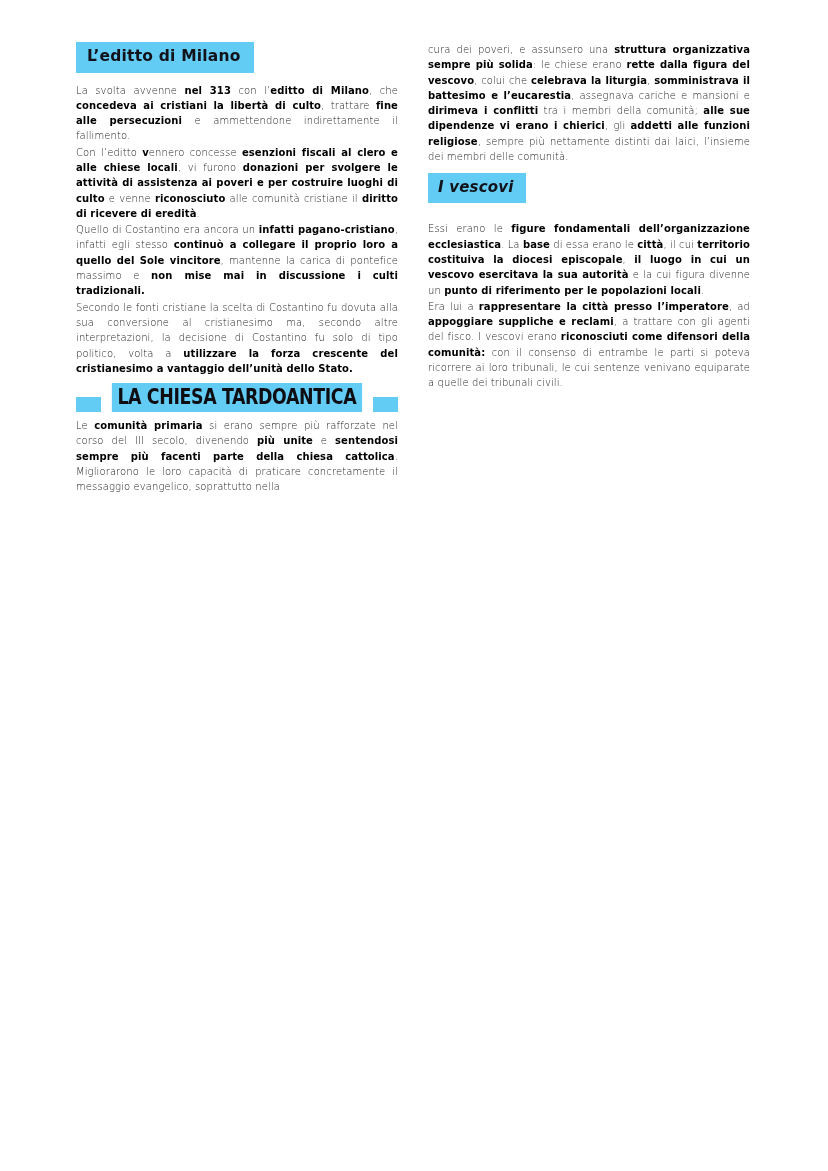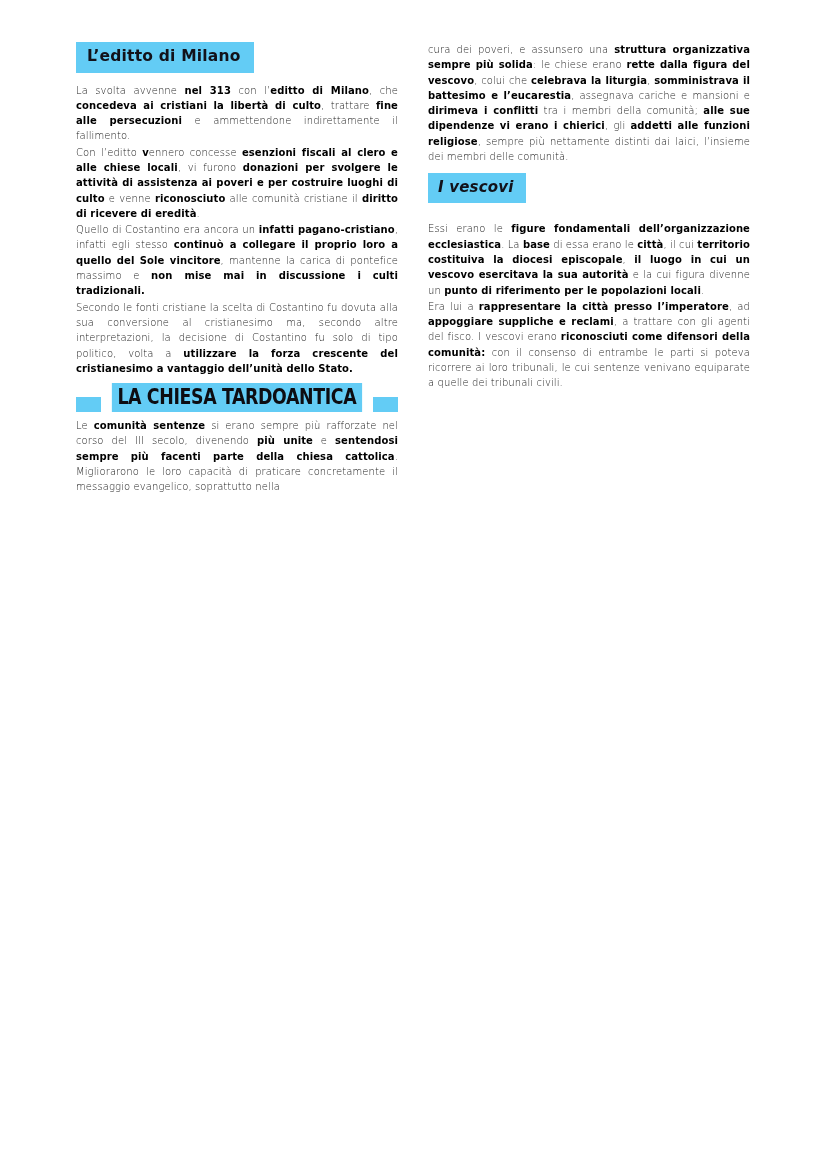--- a/index.html
+++ b/index.html
@@ -108,21 +108,21 @@
           <p class="para"><span>Secondo le fonti cristiane la scelta di Costantino fu dovuta alla sua conversione al cristianesimo ma, secondo altre interpretazioni, la decisione di Costantino fu solo di tipo politico, volta a </span><b>utilizzare la forza crescente del cristianesimo a vantaggio dell’unità dello Stato.</b></p>
         </div>
 
       <div class="section-banner">
         <div class="bar left"></div>
         <div class="title">LA CHIESA TARDOANTICA</div>
         <div class="bar right"></div>
       </div>
 
       <div id="left-paras-after">
-          <p class="para"><span>Le </span><b>comunità sentenze</b><span> si erano sempre più rafforzate nel corso del III secolo, divenendo </span><b>più unite</b><span> e </span><b>sentendosi sempre più facenti parte della chiesa cattolica</b><span>. Migliorarono le loro capacità di praticare concretamente il messaggio evangelico, soprattutto nella</span></p>
+          <p class="para"><span>Le </span><b>comunità primaria</b><span> si erano sempre più rafforzate nel corso del III secolo, divenendo </span><b>più unite</b><span> e </span><b>sentendosi sempre più facenti parte della chiesa cattolica</b><span>. Migliorarono le loro capacità di praticare concretamente il messaggio evangelico, soprattutto nella</span></p>
         </div>
     </div>
 
     <div class="col">
       <div id="right-paras-top">
           <p class="para"><span>cura dei poveri, e assunsero una </span><b>struttura organizzativa sempre più solida</b><span>: le chiese erano </span><b>rette dalla figura del vescovo</b><span>, colui che </span><b>celebrava la liturgia</b><span>, </span><b>somministrava il battesimo e l’eucarestia</b><span>, assegnava cariche e mansioni e </span><b>dirimeva i conflitti</b><span> tra i membri della comunità; </span><b>alle sue dipendenze vi erano i chierici</b><span>, gli </span><b>addetti alle funzioni religiose</b><span>, sempre più nettamente distinti dai laici, l’insieme dei membri delle comunità.</span></p>
         </div>
 
       <div class="spacer-sm"></div>
       <div class="tag-heading sub">I vescovi</div>

